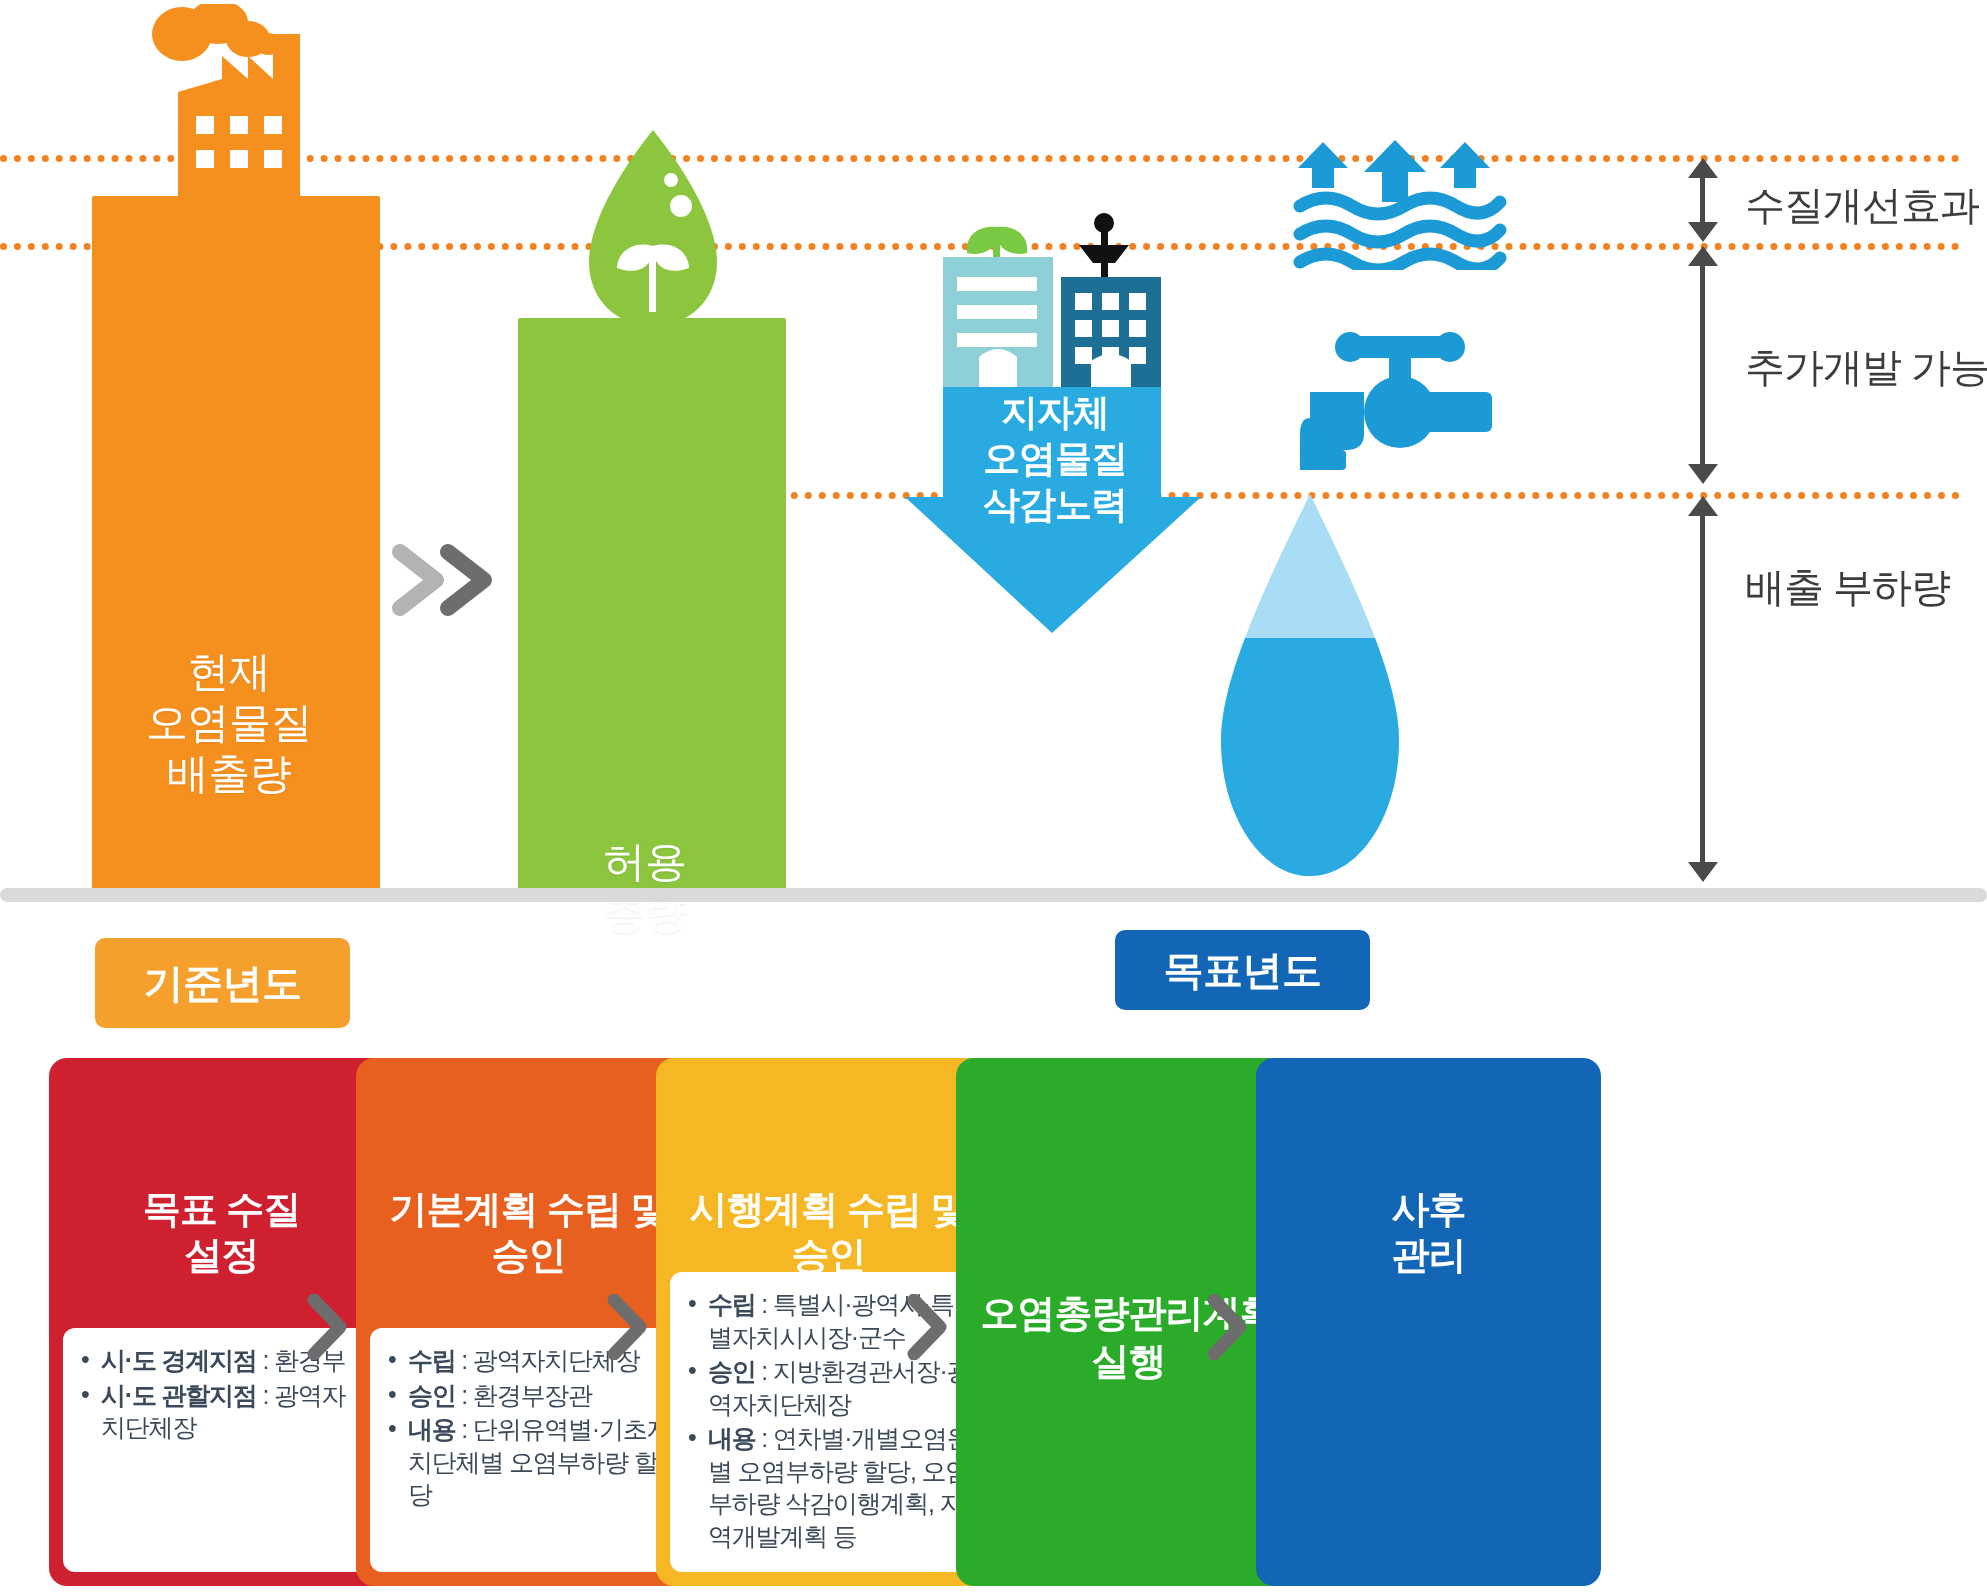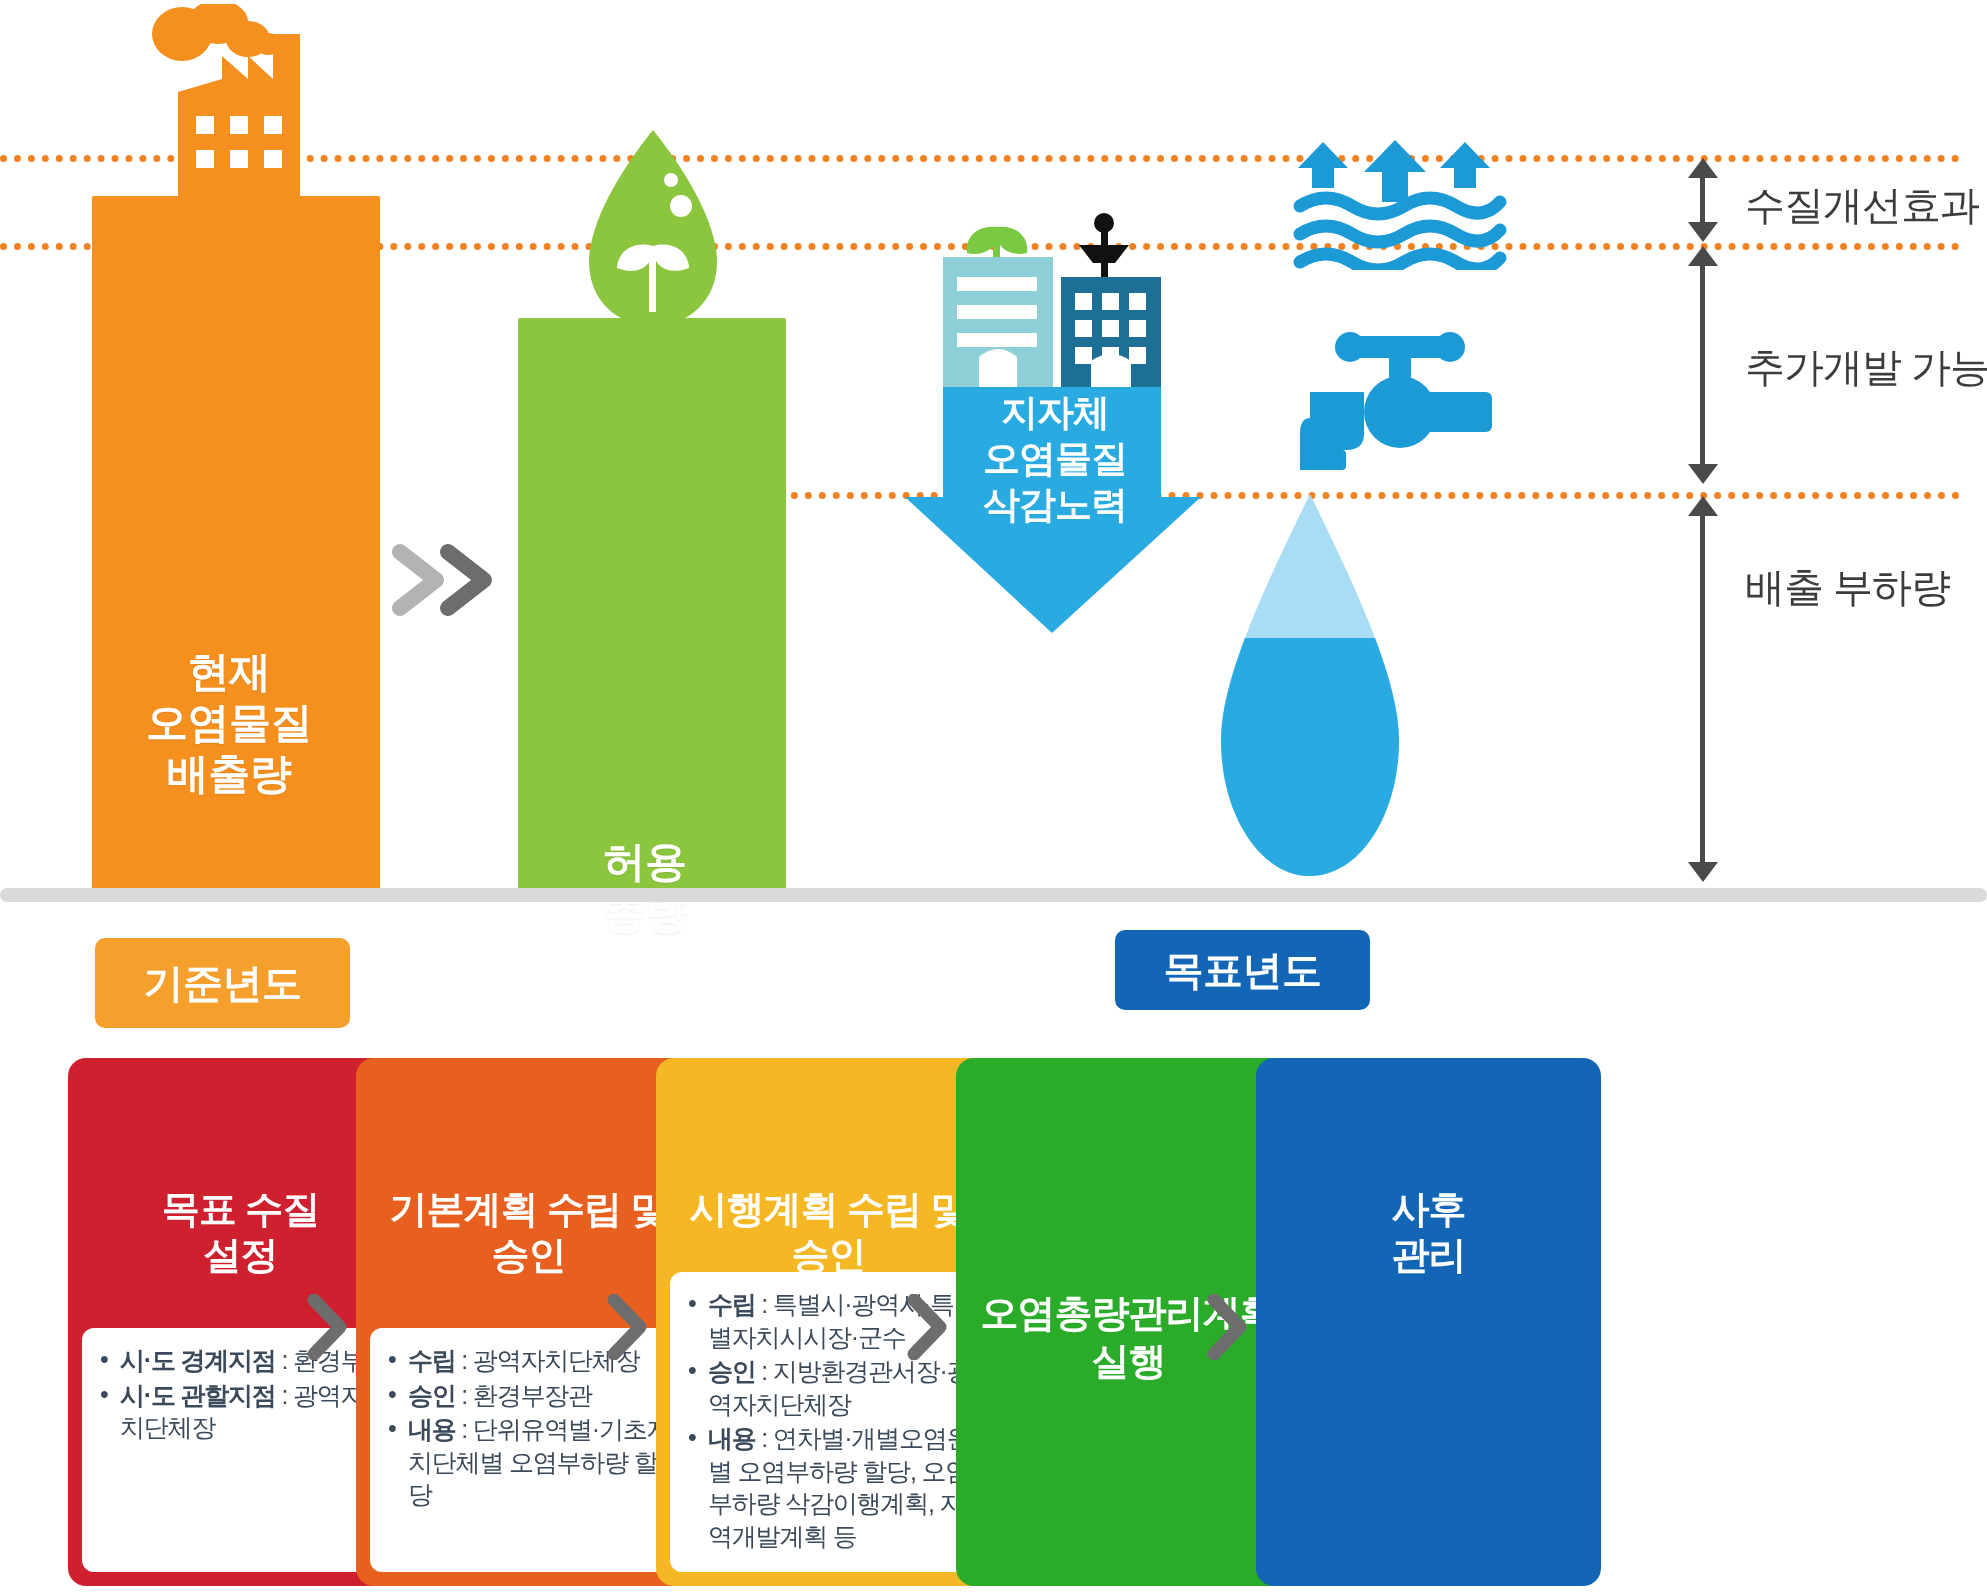--- a/index.html
+++ b/index.html
@@ -30,21 +30,21 @@
   .bar-current{
     left:92px;top:196px;width:288px;height:694px;
     background:#f5901f;
   }
   .bar-allow{
     left:518px;top:318px;width:268px;height:572px;
     background:#8cc63e;
   }
   .bar-label{
     position:absolute;left:0;right:14px;
-    color:#ffffff;font-weight:bold;text-align:center;
+    color:#ffffff;font-weight:normal;text-align:center;
     line-height:1.22;letter-spacing:-0.5px;
     text-shadow:0 1px 2px rgba(0,0,0,.08);
   }
   .bar-current .bar-label{top:450px;font-size:42px;}
   .bar-allow   .bar-label{top:518px;font-size:42px;}
 
   
   .factory{position:absolute;left:140px;top:4px;width:200px;height:200px;}
   .chev{position:absolute;left:390px;top:540px;width:120px;height:80px;}
 
@@ -101,21 +101,21 @@
   .card-body ul{margin:0;padding:0;list-style:none;}
   .card-body li{
     position:relative;padding-left:22px;margin-bottom:2px;
     font-size:25px;line-height:1.30;color:#3b4a5a;letter-spacing:-1.2px;
   }
   .card-body li:before{
     content:"•";position:absolute;left:2px;top:-1px;color:#3b4a5a;font-size:25px;
   }
   .card-body li b{font-weight:bold;}
 
-  .c1{left:68px;background:#cf2030;}
+  .c1{left:49px;background:#cf2030;}
   .c2{left:356px;background:#e8601f;}
   .c3{left:656px;background:#f5b824;}
   .c4{left:956px;background:#2aac2a;}
   .c5{left:1256px;background:#1266b5;padding-left:32px;}
 
   .card-arrow{
     position:absolute;top:236px;width:44px;height:66px;
   }
 
   .green-center{

